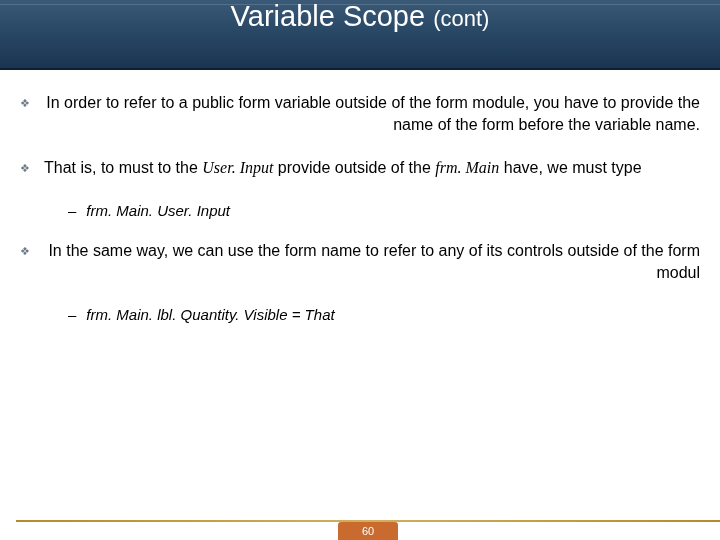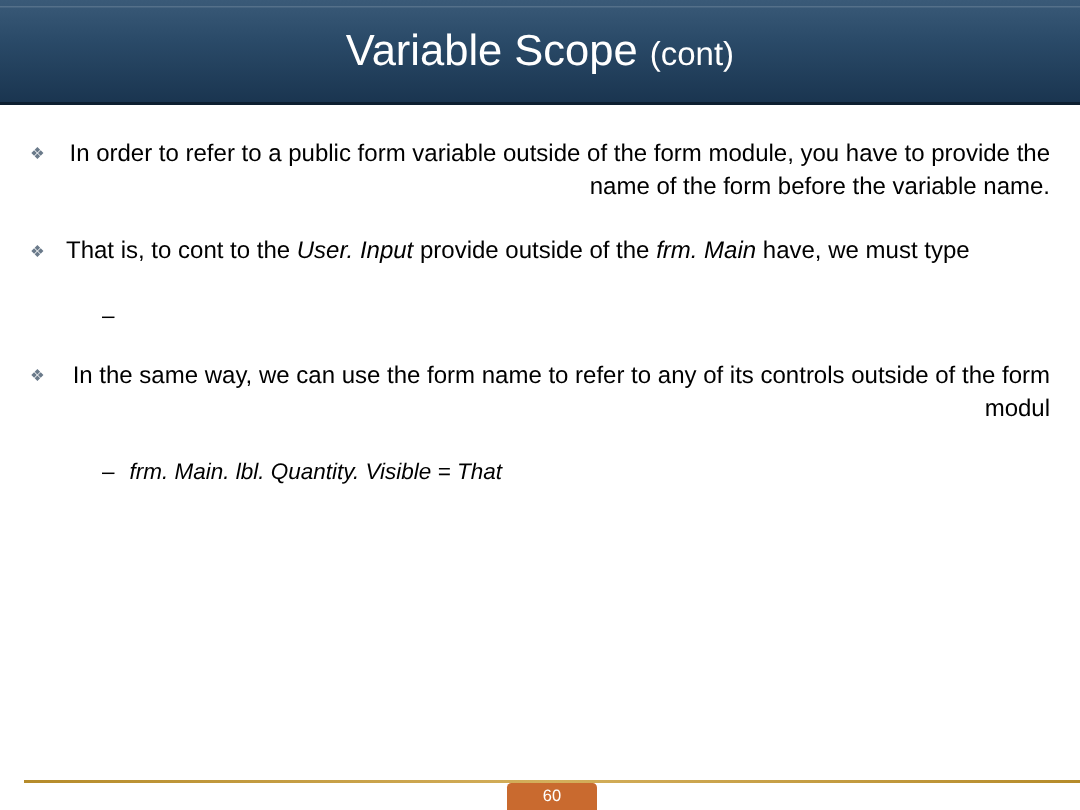--- a/index.html
+++ b/index.html
@@ -15,21 +15,20 @@
     position: absolute;
     top: 4px; left: 0; right: 0;
     height: 1px;
     background: rgba(255,255,255,0.15);
   }
   .title {
     color: #fff;
     font-size: 29px;
     font-weight: normal;
     text-align: center;
-    padding-top: 18px;
   }
   .title .cont { font-size: 22px; }
   .content {
     padding: 22px 20px 0 20px;
   }
   .bullet-item {
     display: flex;
     align-items: flex-start;
     margin-bottom: 22px;
   }
@@ -41,21 +40,21 @@
     color: #6a7a8a;
     font-size: 11px;
     line-height: 10px;
   }
   .bullet-text {
     font-size: 16px;
     line-height: 1.35;
     color: #000;
     text-align: right;
   }
-  .italic { font-style: italic; }
+  .italic { font-style: italic; font-family: Liberation Serif, serif; }
   .sub-item {
     display: flex;
     align-items: flex-start;
     margin-left: 48px;
     margin-top: 6px;
     margin-bottom: 20px;
   }
   .dash {
     flex: 0 0 auto;
     font-size: 15px;
@@ -110,25 +109,26 @@
     <div class="bullet-item">
       <span class="diamond">❖</span>
       <span class="bullet-text">In order to refer to a public form variable outside of the form module, you have to provide the name of the form before the variable name.</span>
     </div>
   </div>
 
   <div class="block">
     <div class="bullet-item">
       <span class="diamond">❖</span>
       <span class="bullet-text">
-        <span>That is, to cont to the </span><span class="italic">User. Input</span><span> provide outside of the </span><span class="italic">frm. Main</span><span> have, we must type</span>
+        <span>That is, to must to the </span><span class="italic">User. Input</span><span> provide outside of the </span><span class="italic">frm. Main</span><span> have, we must type</span>
       </span>
     </div>
     <div class="sub-item">
       <span class="dash">–</span>
+      <span class="sub-text">frm. Main. User. Input</span>
     </div>
   </div>
 
   <div class="block">
     <div class="bullet-item">
       <span class="diamond">❖</span>
       <span class="bullet-text">In the same way, we can use the form name to refer to any of its controls outside of the form modul</span>
     </div>
     <div class="sub-item">
       <span class="dash">–</span>

